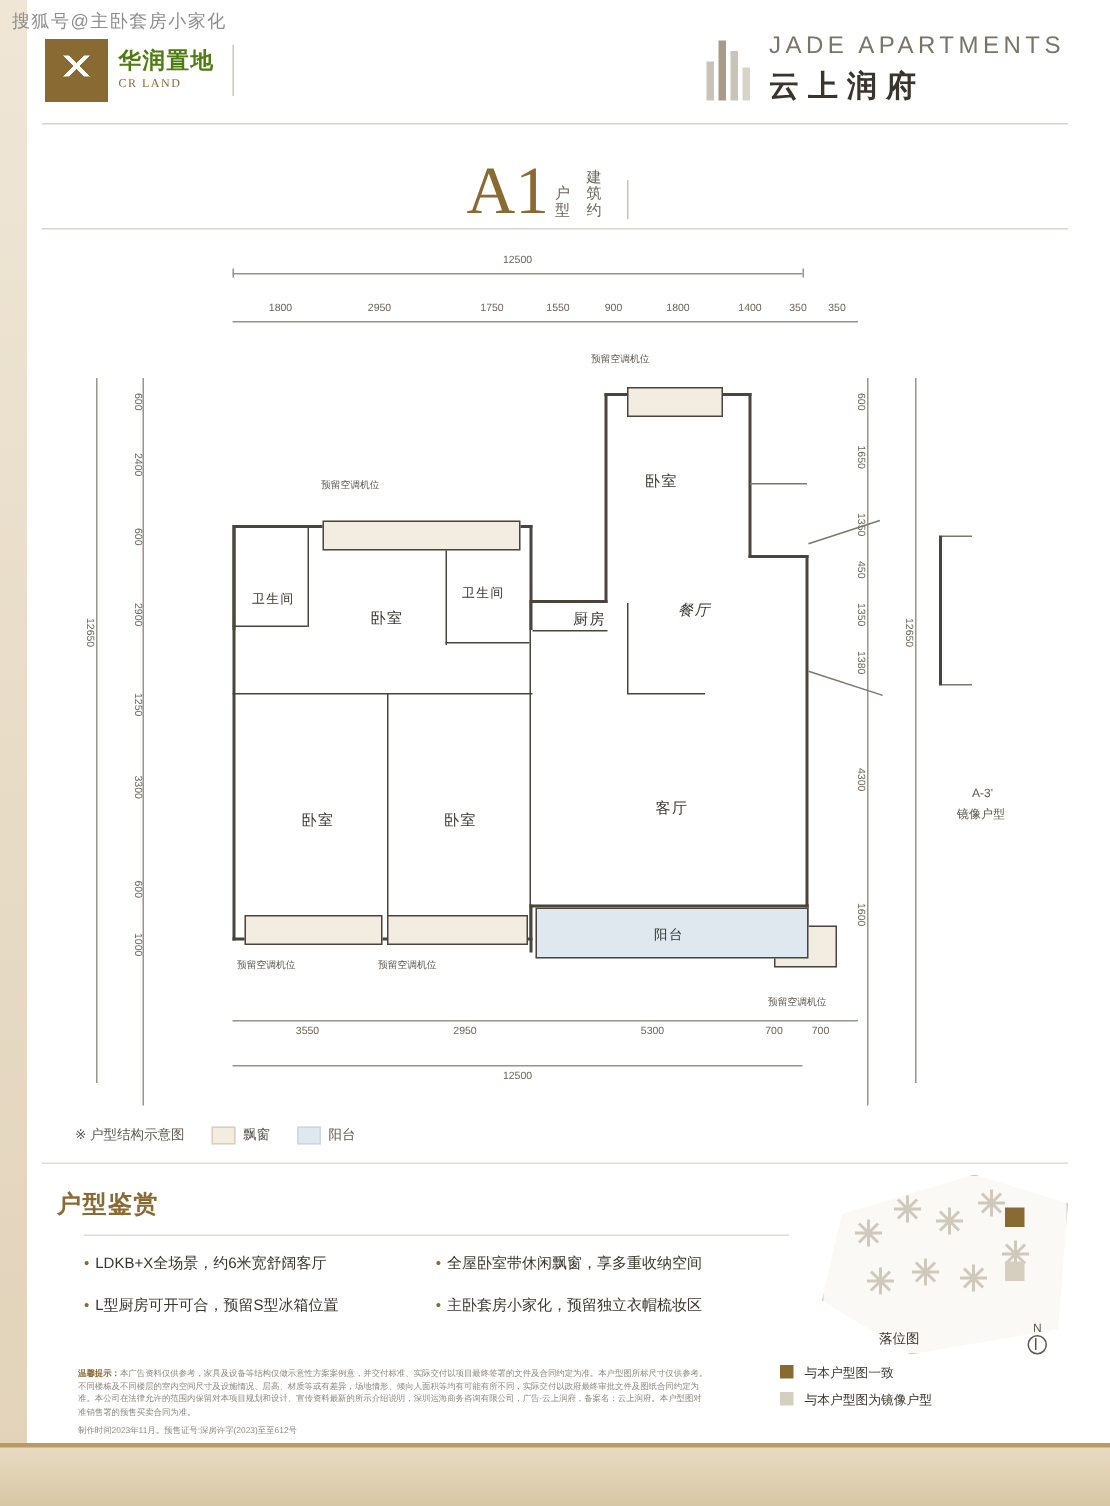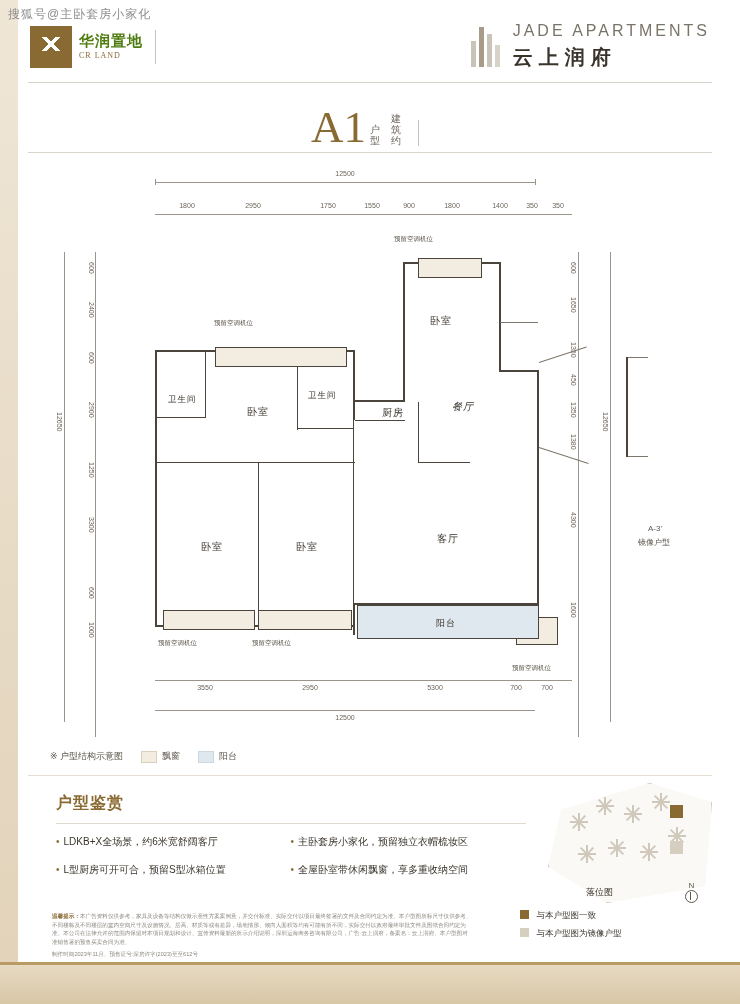--- a/index.html
+++ b/index.html
@@ -76,21 +76,21 @@
   .balcony{position:absolute;background:#dfe8ef;border:1px solid #4a443c;}
   .inner-wall{position:absolute;background:#4a443c;}
   .thin{position:absolute;background:#7d766b;}
 
   
   .legend{position:absolute;top:750px;left:50px;display:flex;align-items:center;font-size:9px;color:#5d574d;}
   .legend .sw{width:14px;height:10px;display:inline-block;margin:0 5px 0 18px;vertical-align:middle;}
 
   
   .apprec{position:absolute;top:775px;left:28px;width:684px;height:150px;}
-  .apprec-title{font-size:16px;color:#8a6a33;font-weight:bold;letter-spacing:1px;position:absolute;left:28px;top:18px;font-family:"Liberation Serif",serif;}
+  .apprec-title{font-size:16px;color:#8a6a33;font-weight:bold;letter-spacing:1px;position:absolute;left:10px;top:18px;font-family:"Liberation Serif",serif;}
   .apprec-rule{position:absolute;left:28px;top:48px;width:470px;height:1px;background:#e0dacd;}
   .apprec-top-rule{position:absolute;left:0;top:0;width:684px;height:1px;background:#e4ddd0;}
   .bullets{position:absolute;left:28px;top:60px;width:470px;}
   .bcol{display:inline-block;vertical-align:top;width:230px;}
   .bitem{font-size:10px;color:#3a342c;margin-bottom:14px;}
   .bitem:before{content:"•";color:#8a6a33;margin-right:4px;}
 
   
   .sitemap{position:absolute;left:520px;top:8px;width:164px;height:120px;}
   .site-shape{position:absolute;inset:0;background:#fbf9f5;border:1px solid #cfc8bb;
@@ -283,22 +283,22 @@
 <div class="apprec">
   <div class="apprec-top-rule"></div>
   <div class="apprec-title">户型鉴赏</div>
   <div class="apprec-rule"></div>
   <div class="bullets">
     <div class="bcol">
       <div class="bitem">LDKB+X全场景，约6米宽舒阔客厅</div>
       <div class="bitem">L型厨房可开可合，预留S型冰箱位置</div>
     </div>
     <div class="bcol">
+      <div class="bitem">全屋卧室带休闲飘窗，享多重收纳空间</div>
       <div class="bitem">主卧套房小家化，预留独立衣帽梳妆区</div>
-      <div class="bitem">全屋卧室带休闲飘窗，享多重收纳空间</div>
     </div>
   </div>
 
   <div class="sitemap">
     <div class="site-shape"></div>
     <div class="tree" style="left:22px;top:30px;">
         <span></span>
         <span></span>
       </div>
     <div class="tree" style="left:48px;top:14px;">

